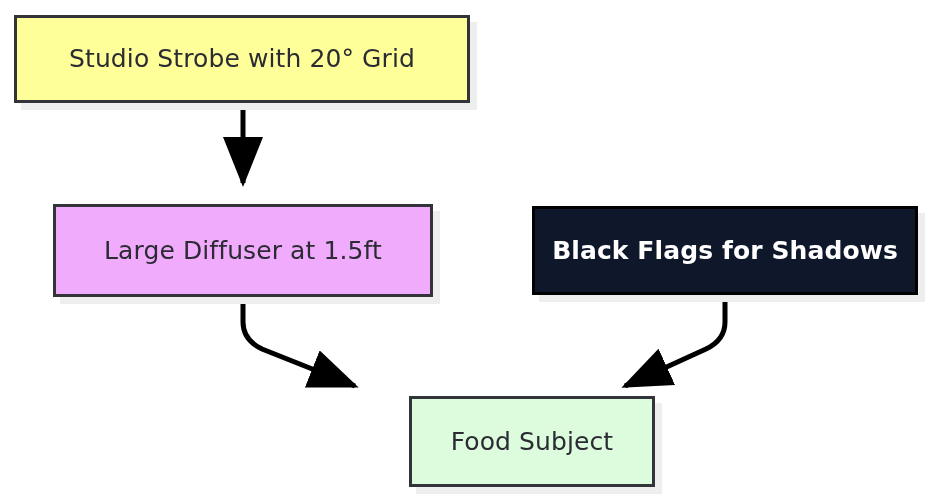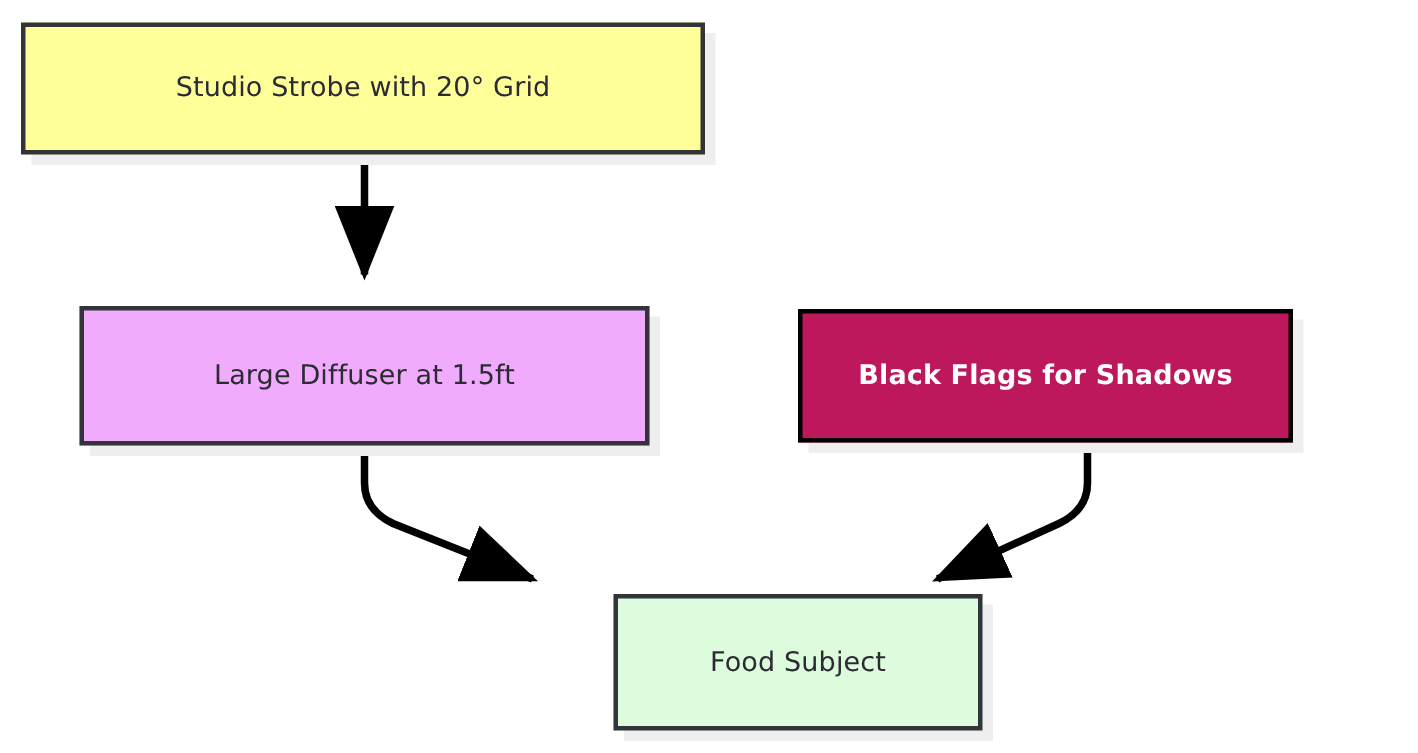--- a/index.html
+++ b/index.html
@@ -30,38 +30,38 @@
     position: absolute;
     box-sizing: border-box;
     display: flex;
     align-items: center;
     justify-content: center;
     border: 3px solid #33343a;
     box-shadow: 7px 7px 0 0 #eeeeee;
     text-align: center;
   }
   .node-label {
-    font-size: 18px;
+    font-size: 25px;
     line-height: 1.1;
     color: #2b2b33;
     letter-spacing: 0.1px;
     white-space: nowrap;
   }
   
   #node-strobe {
     left: 14px;  top: 15px;  width: 456px; height: 88px;
     background: #ffff99;
   }
   #node-diffuser {
     left: 53px;  top: 204px; width: 380px; height: 93px;
     background: #f0abfc;
   }
   #node-flags {
-    left: 532px; top: 206px; width: 330px; height: 89px;
-    background: #be185d;
+    left: 532px; top: 206px; width: 386px; height: 89px;
+    background: #0f172a;
     border-color: #000000;
   }
   #node-flags .node-label {
     color: #ffffff;
     font-weight: bold;
   }
   #node-subject {
     left: 367px; top: 396px; width: 246px; height: 91px;
     background: #ddfcdd;
     margin-left: 42px;

